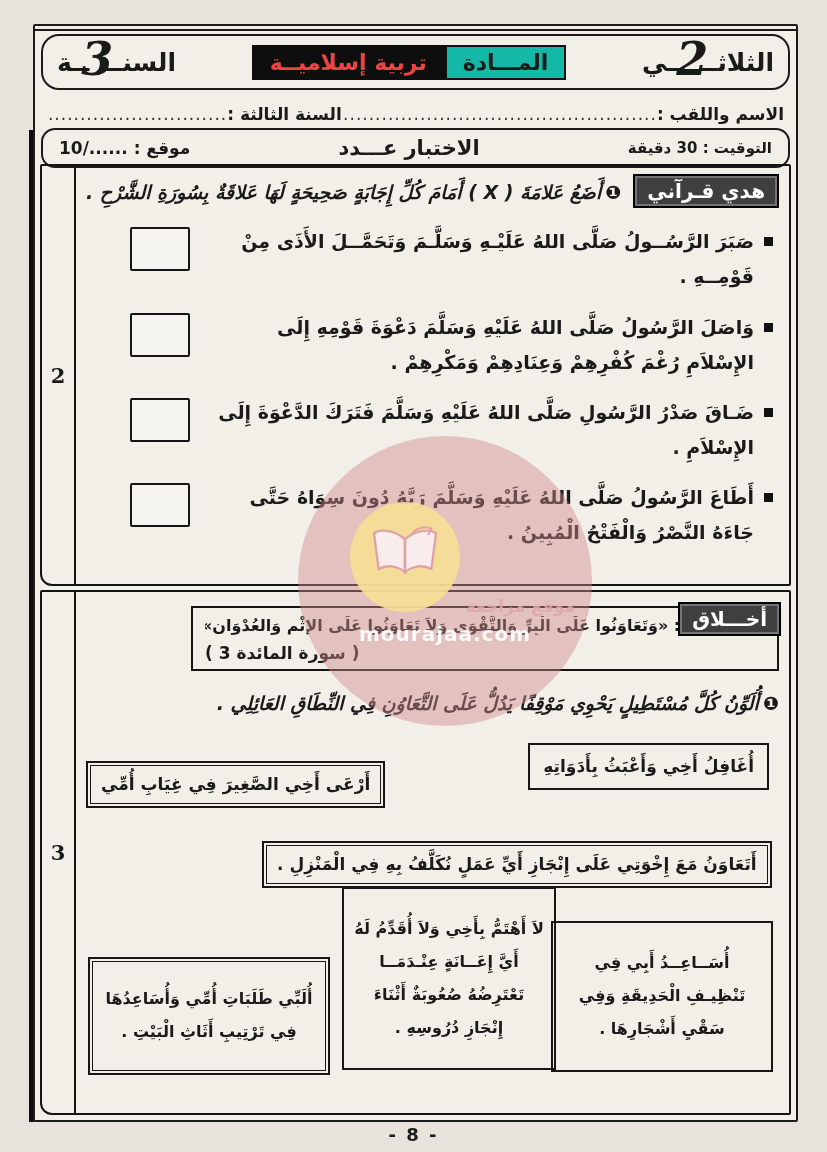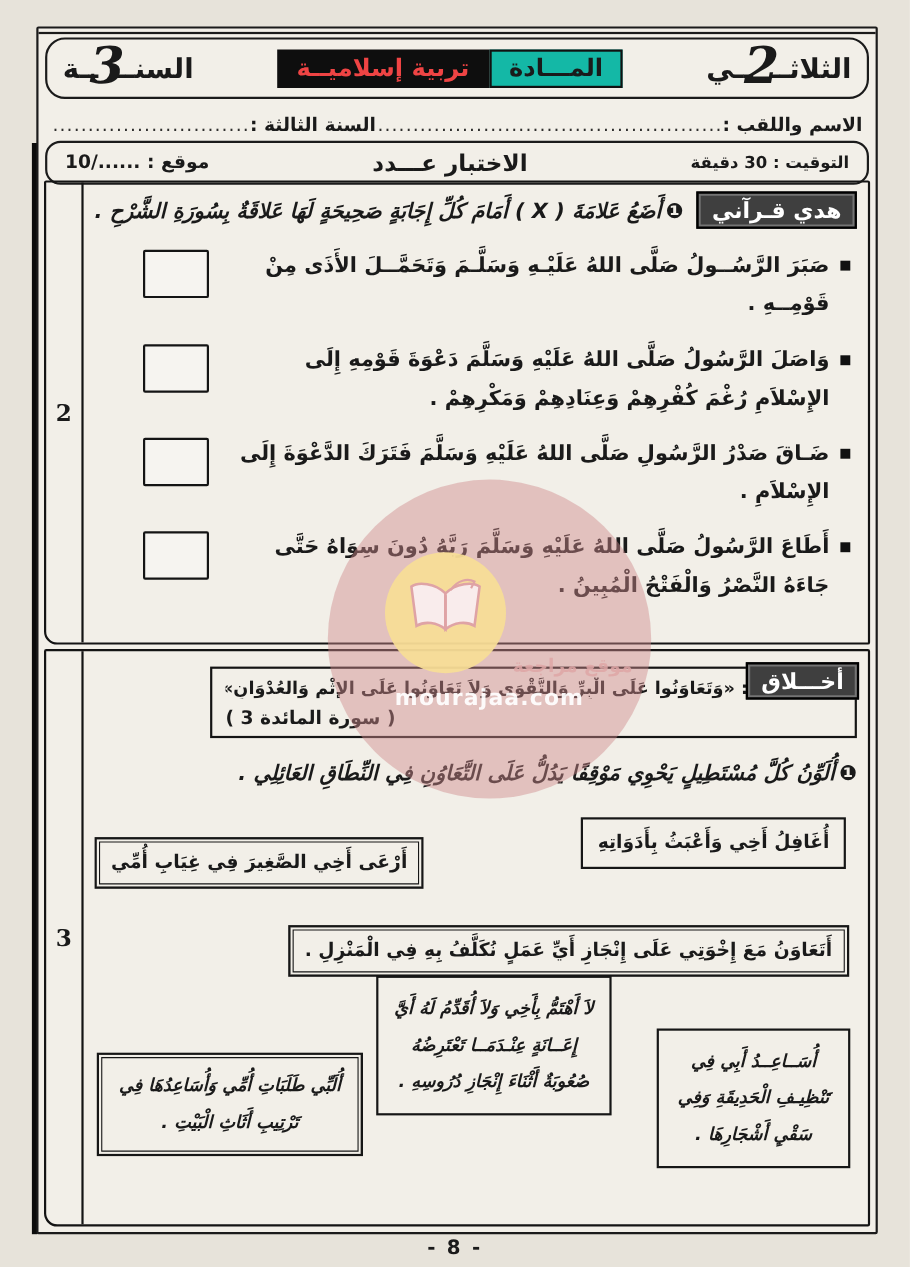--- a/index.html
+++ b/index.html
@@ -98,27 +98,27 @@
   .quote-box{width:588px;box-sizing:border-box;}
   .quote-line{font-size:16px;font-weight:bold;white-space:nowrap;overflow:hidden;}
   .quote-src{font-size:17px;font-weight:bold;text-align:left;margin-top:8px;}
   .instr2{margin-top:16px;}
 
   .boxes{position:relative;height:350px;margin-top:8px;}
   .qbox{
     position:absolute;border:2px solid #161616;padding:5px 13px;
     font-size:17px;font-weight:bold;white-space:nowrap;line-height:1.9;background:transparent;
   }
-  .qbox.multi{white-space:normal;text-align:center;line-height:2.05;font-size:16px;padding:12px 10px;box-sizing:border-box;font-style:italic;}
+  .qbox.multi{white-space:normal;text-align:center;line-height:2.05;font-size:16px;padding:24px 10px;box-sizing:border-box;}
   .dbl{box-shadow:inset 0 0 0 2px #f2efe8, inset 0 0 0 3px #161616;margin-top:20px;}
   .box-tr{top:16px;right:10px;}
   .box-tl{top:14px;left:2px;}
   .box-mid{top:94px;left:178px;}
   .box-bm{top:160px;left:258px;width:214px;}
-  .box-br{top:208px;right:6px;width:176px;}
+  .box-br{top:194px;right:6px;width:222px;}
   .box-bl{top:210px;left:4px;width:242px;}
 
   
   .wm{position:absolute;pointer-events:none;z-index:40;}
   .wm-circle{left:298px;top:436px;width:294px;height:290px;border-radius:50%;
     background:rgba(206,137,140,.45);}
   .wm-yellow{left:350px;top:502px;width:110px;height:110px;border-radius:50%;
     background:rgba(247,222,150,.92);}
   .wm-book{left:366px;top:524px;width:78px;height:62px;}
   .wm-ar{left:315px;top:596px;width:260px;text-align:right;font-size:17px;font-weight:bold;

